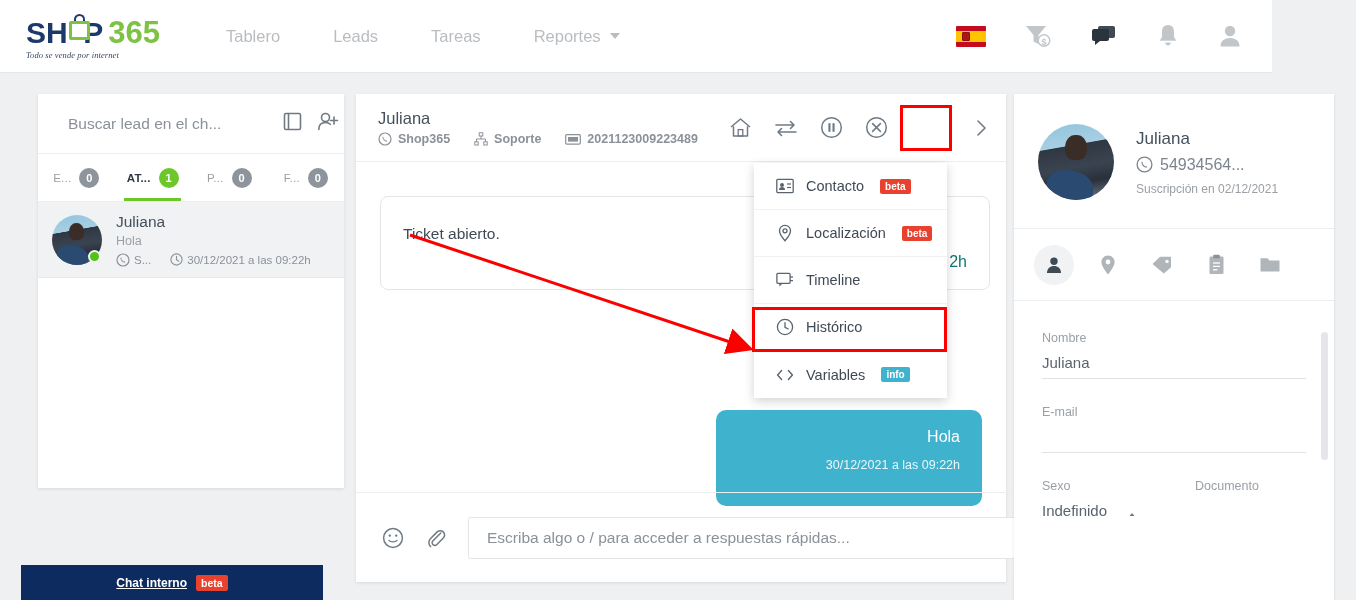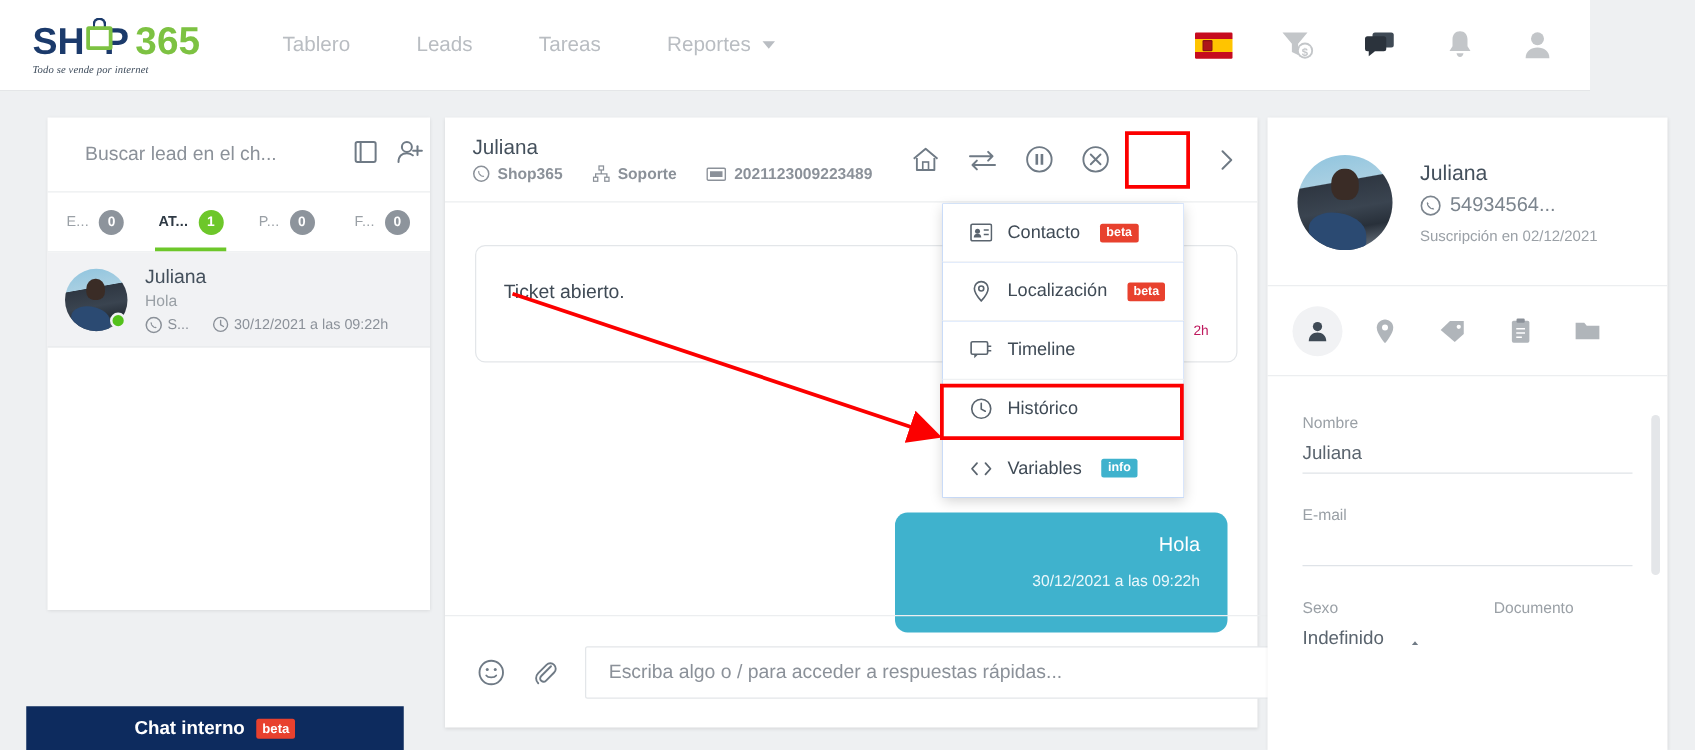--- a/index.html
+++ b/index.html
@@ -142,21 +142,21 @@
   .lead-msg { font-size: 12.5px; color: #9aa0a6; margin-top: 3px; }
   .lead-meta { display: flex; align-items: center; margin-top: 5px; gap: 4px; }
   .lead-meta-txt { font-size: 11.5px; color: #8b9199; }
   .lead-meta-sep { width: 11px; }
 
   .chat-interno {
     position: absolute; left: 21px; bottom: 0; width: 302px; height: 35px;
     background: #0d2b5e; display: flex; align-items: center; justify-content: center;
     gap: 9px; cursor: pointer; overflow: hidden;
   }
-  .ci-label { color: #fff; font-size: 15px; font-weight: bold; }
+  .ci-label { color: #fff; font-size: 12px; font-weight: bold; text-decoration: underline; }
   .ci-beta {
     background: #e8412e; color: #fff; font-size: 10.5px; font-weight: bold;
     padding: 2px 5px; border-radius: 2px;
   }
 
   
   .chat-head {
     height: 68px; border-bottom: 1px solid #eceef0;
     display: flex; align-items: center; padding: 0 18px 0 22px;
   }
@@ -180,21 +180,21 @@
     padding: 28px 22px;
   }
   .bubble-in-txt { font-size: 15.5px; color: #3f4a55; }
   .auto-chip {
     position: absolute; right: 75px; top: -14px;
     border: 1px solid #e3e6e9; border-radius: 14px; background: #fff;
     font-size: 12.5px; color: #8b9199; padding: 5px 14px;
   }
   .bubble-in-time {
     position: absolute; right: 22px; bottom: 18px;
-    font-size: 11px; color: #be185d;
+    font-size: 16px; color: #0f766e;
   }
   .bubble-out {
     position: absolute; right: 24px; top: 248px;
     width: 266px; min-height: 96px;
     background: #3fb2cd; border-radius: 10px; padding: 18px 22px;
     text-align: right;
   }
   .bubble-out-txt { font-size: 16px; color: #fff; }
   .bubble-out-time { font-size: 12.5px; color: #eaf7fb; margin-top: 12px; }
 
@@ -207,21 +207,21 @@
     flex: 1; height: 42px; border: 1px solid #e3e6e9; border-radius: 2px;
     padding: 0 18px; font-size: 15.5px; color: #8b9199; outline: none;
     font-family: "Liberation Sans", sans-serif;
   }
   .comp-input::placeholder { color: #8b9199; }
   .comp-mic { margin-left: 22px; cursor: pointer; display: flex; }
 
   
   .menu {
     position: absolute; left: 754px; top: 163px; width: 193px;
-    background: #3b82f6; box-shadow: 0 3px 10px rgba(0,0,0,.18); z-index: 40;
+    background: #0f766e; box-shadow: 0 3px 10px rgba(0,0,0,.18); z-index: 40;
   }
   .menu-item {
     height: 47px; display: flex; align-items: center; padding: 0 0 0 22px;
     gap: 12px; cursor: pointer; border-bottom: 1px solid #eff1f3;
     background: #fff;
   }
   .menu-item:last-child { border-bottom: none; }
   .mi-label { font-size: 14.5px; color: #3f4a55; }
   .mi-badge {
     font-size: 10px; font-weight: bold; color: #fff;

